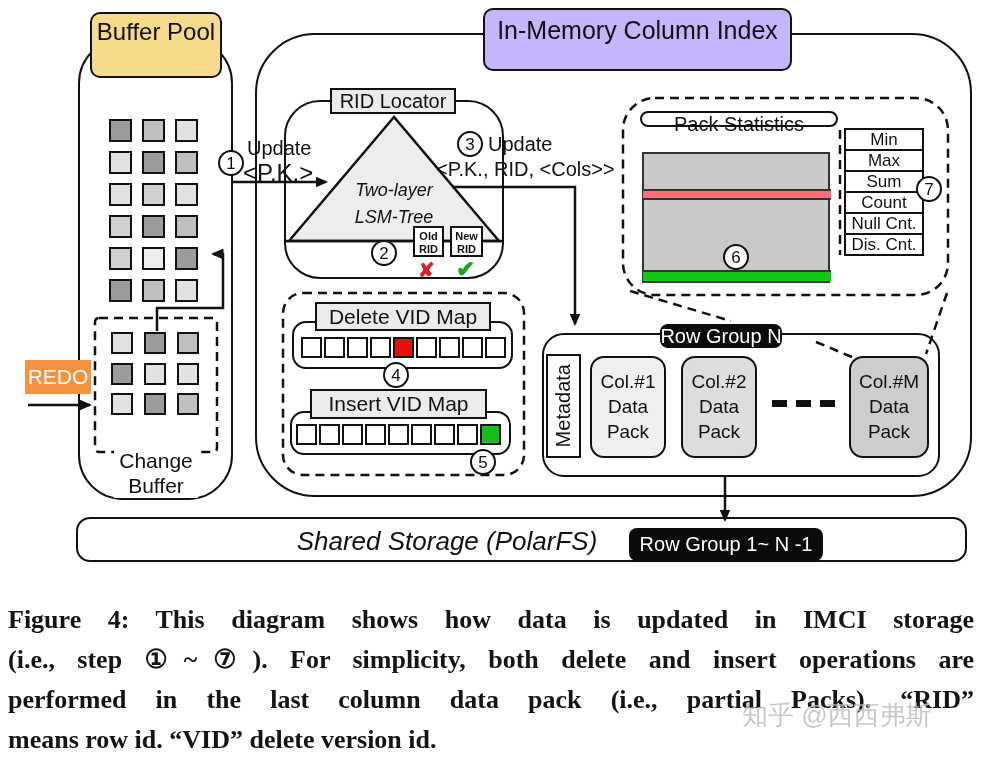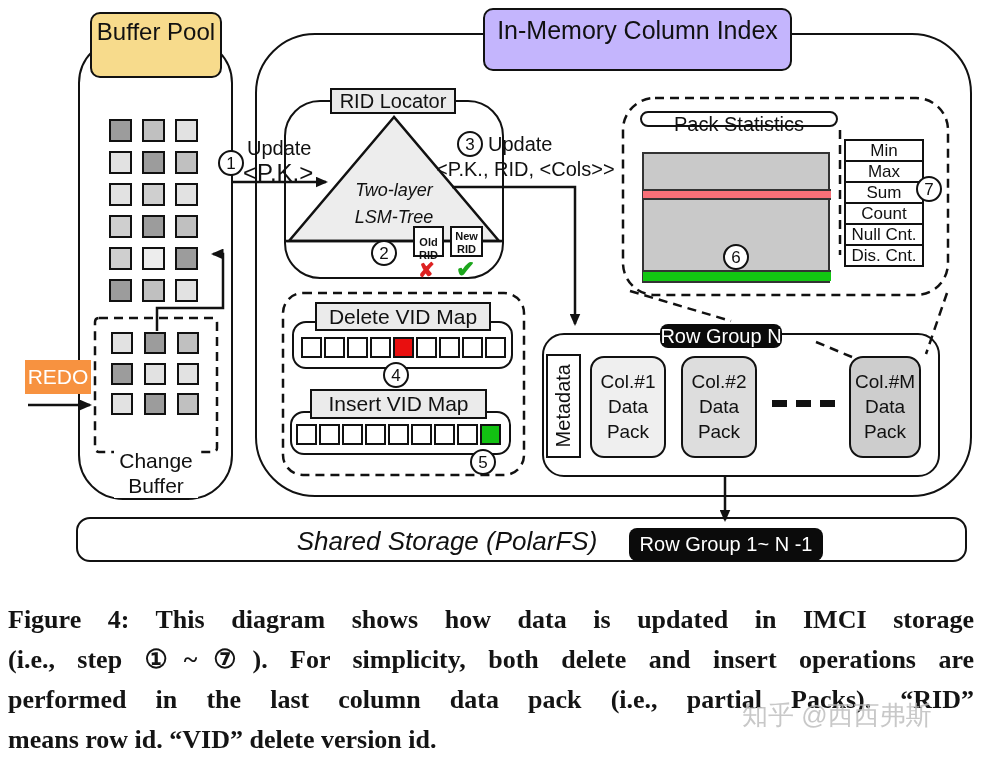--- a/index.html
+++ b/index.html
@@ -19,21 +19,21 @@
   .sq{width:23px;height:23px;border:2.5px solid #111;}
   .cbgrid{grid-template-columns:repeat(3,22px);gap:8.5px 11px;}
   .cbgrid .sq{width:22px;height:22px;}
   .vrow{position:absolute;display:flex;gap:2px;z-index:4;}
   .vcell{width:21px;height:21px;border:2px solid #111;background:#fff;}
   .vcell.red{background:#E90F0F;}
   .vcell.green{background:#12C112;}
   .statcol{position:absolute;left:844px;top:127px;width:80px;z-index:4;}
   .stat{height:23px;border:2px solid #111;margin-top:-2px;background:#fff;text-align:center;
     font-size:17px;line-height:20px;}
-  .stat:first-child{margin-top:12px;}
+  .stat:first-child{margin-top:1px;}
   .packbox{position:absolute;border:2.5px solid #111;border-radius:14px;text-align:center;
     font-size:19px;line-height:25px;padding-top:11px;z-index:3;}
   .badge{position:absolute;background:#0b0b0b;color:#fff;border-radius:8px;text-align:center;z-index:4;}
   .cap{font-family:"Liberation Serif",serif;font-weight:bold;font-size:26px;line-height:40px;
     color:#141414;}
   .cap.just{text-align:justify;text-align-last:justify;}
   .vtext{writing-mode:vertical-rl;transform:rotate(180deg);font-size:20px;}
   .dashbit{width:15px;height:7px;background:#111;}
 </style>
 </head>
@@ -129,21 +129,21 @@
   <div class="lbl titlebox" style="left:483px;top:8px;width:309px;height:63px;background:#c4b5fd;font-size:25px;line-height:41px;">In-Memory Column Index</div>
 
   <div class="lbl graylbl" style="left:330px;top:88px;width:126px;height:26px;font-size:20px;line-height:22px;">RID Locator</div>
   <div class="lbl" style="left:320px;top:177px;width:148px;text-align:center;font-style:italic;font-size:18px;line-height:27px;">
     <span style="display:block;">Two-layer</span>
     <span style="display:block;">LSM-Tree</span>
   </div>
   <div class="circ" style="left:371px;top:240px;">
     <span>2</span>
   </div>
-  <div class="lbl" style="left:413px;top:226px;width:31px;height:31px;background:#fff;border:2px solid #111;text-align:center;font-size:11px;font-weight:bold;line-height:13px;padding-top:8px;z-index:4;">
+  <div class="lbl" style="left:413px;top:226px;width:31px;height:31px;background:#fff;border:2px solid #111;text-align:center;font-size:11px;font-weight:bold;line-height:13px;padding-top:2px;z-index:4;">
     <span style="display:block;">Old</span>
     <span style="display:block;">RID</span>
   </div>
   <div class="lbl" style="left:450px;top:226px;width:33px;height:31px;background:#fff;border:2px solid #111;text-align:center;font-size:11px;font-weight:bold;line-height:13px;padding-top:2px;z-index:4;">
     <span style="display:block;">New</span>
     <span style="display:block;">RID</span>
   </div>
   <div class="lbl" style="left:418px;top:258px;font-size:20px;font-weight:bold;color:#DD2222;z-index:5;">✘</div>
   <div class="lbl" style="left:456px;top:256px;font-size:23px;font-weight:bold;color:#1CA61C;z-index:5;">✔</div>
 
@@ -214,21 +214,21 @@
   <div class="packbox" style="left:681px;top:356px;width:76px;height:102px;background:#DDDDDD;">
     <span style="display:block;">Col.#2</span>
     <span style="display:block;">Data</span>
     <span style="display:block;">Pack</span>
   </div>
   <div class="lbl" style="left:772px;top:400px;display:flex;gap:9px;">
     <span class="dashbit"></span>
     <span class="dashbit"></span>
     <span class="dashbit"></span>
   </div>
-  <div class="packbox" style="left:849px;top:356px;width:72px;height:102px;background:#CDCDCD;">
+  <div class="packbox" style="left:849px;top:356px;width:80px;height:102px;background:#CDCDCD;">
     <span style="display:block;">Col.#M</span>
     <span style="display:block;">Data</span>
     <span style="display:block;">Pack</span>
   </div>
 
   <div class="lbl" style="left:97px;top:526px;width:700px;text-align:center;font-style:italic;font-size:26px;">Shared Storage (PolarFS)</div>
   <div class="badge" style="left:629px;top:528px;width:194px;height:33px;font-size:20px;line-height:33px;z-index:5;">Row Group 1~ N -1</div>
 
   <div class="abs" style="left:8px;top:600px;width:966px;z-index:3;">
     <div class="cap just">Figure 4: This diagram shows how data is updated in IMCI storage</div>

